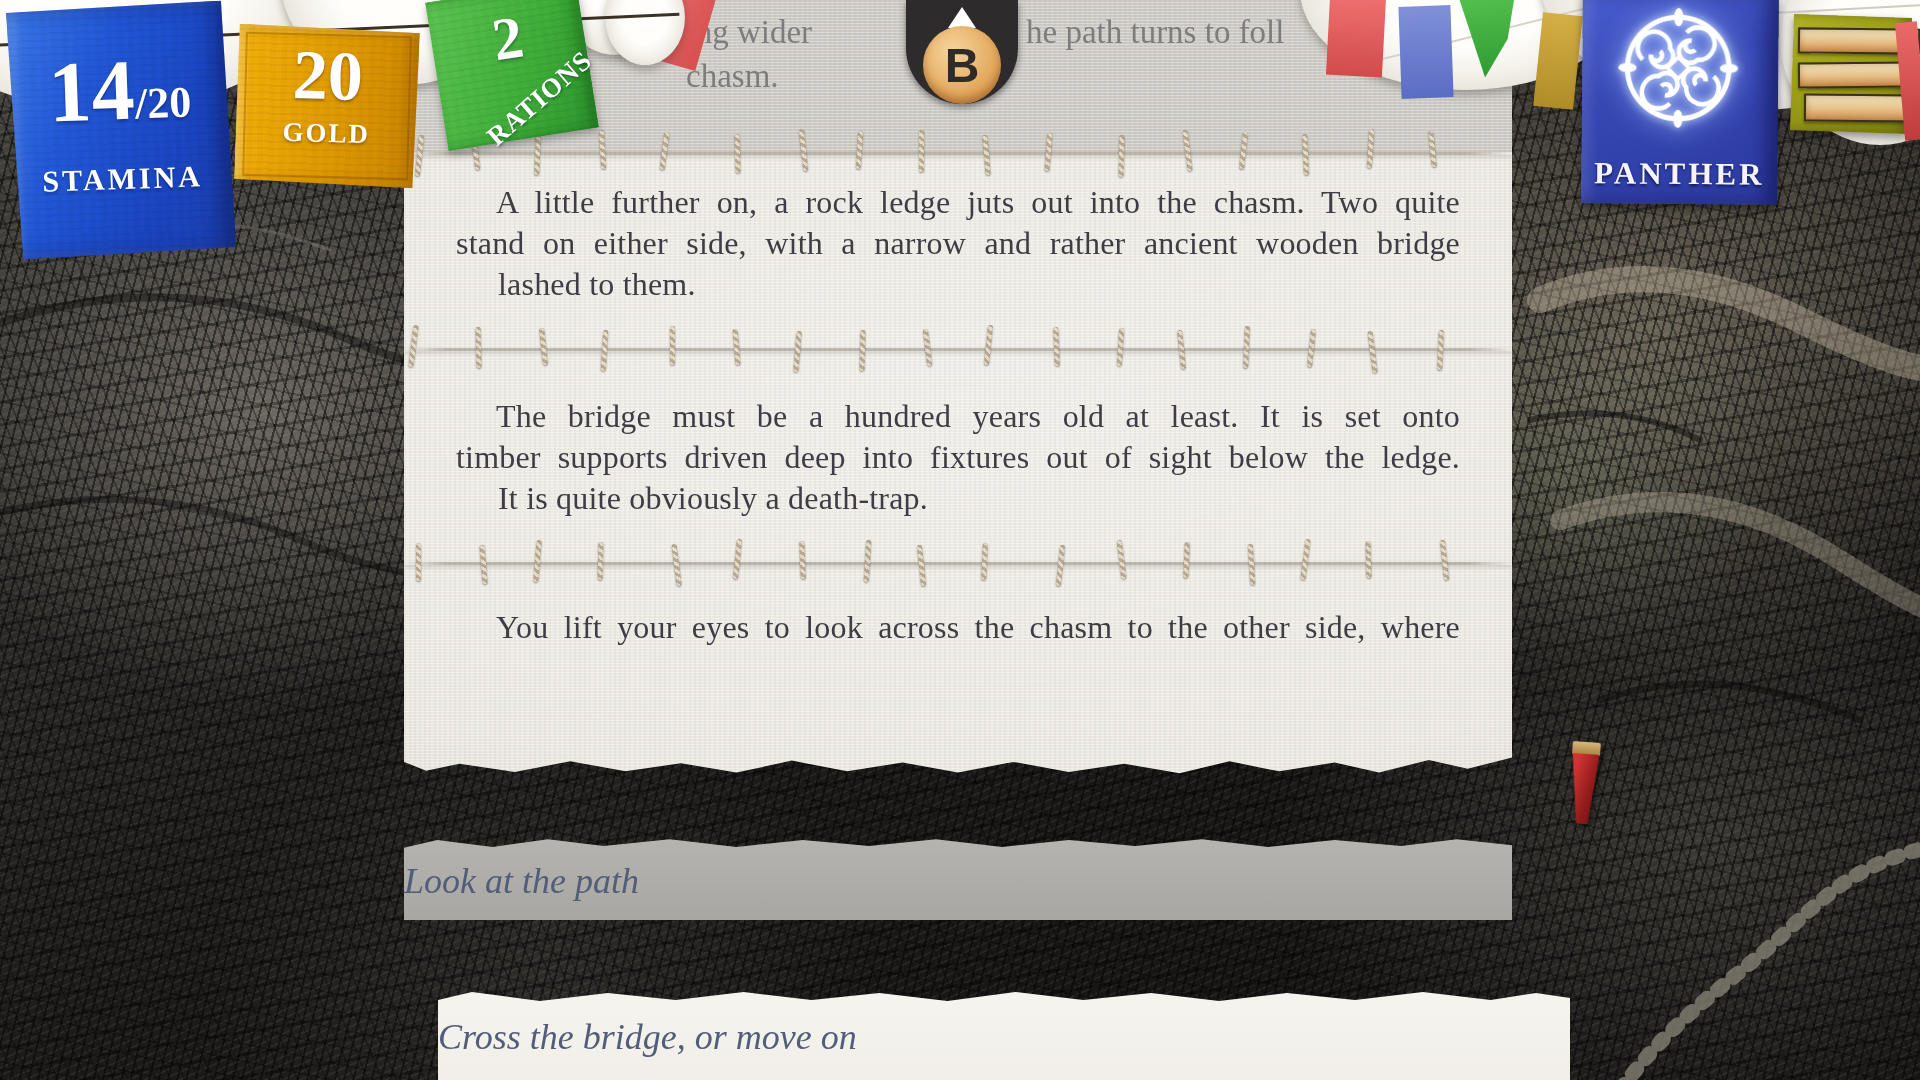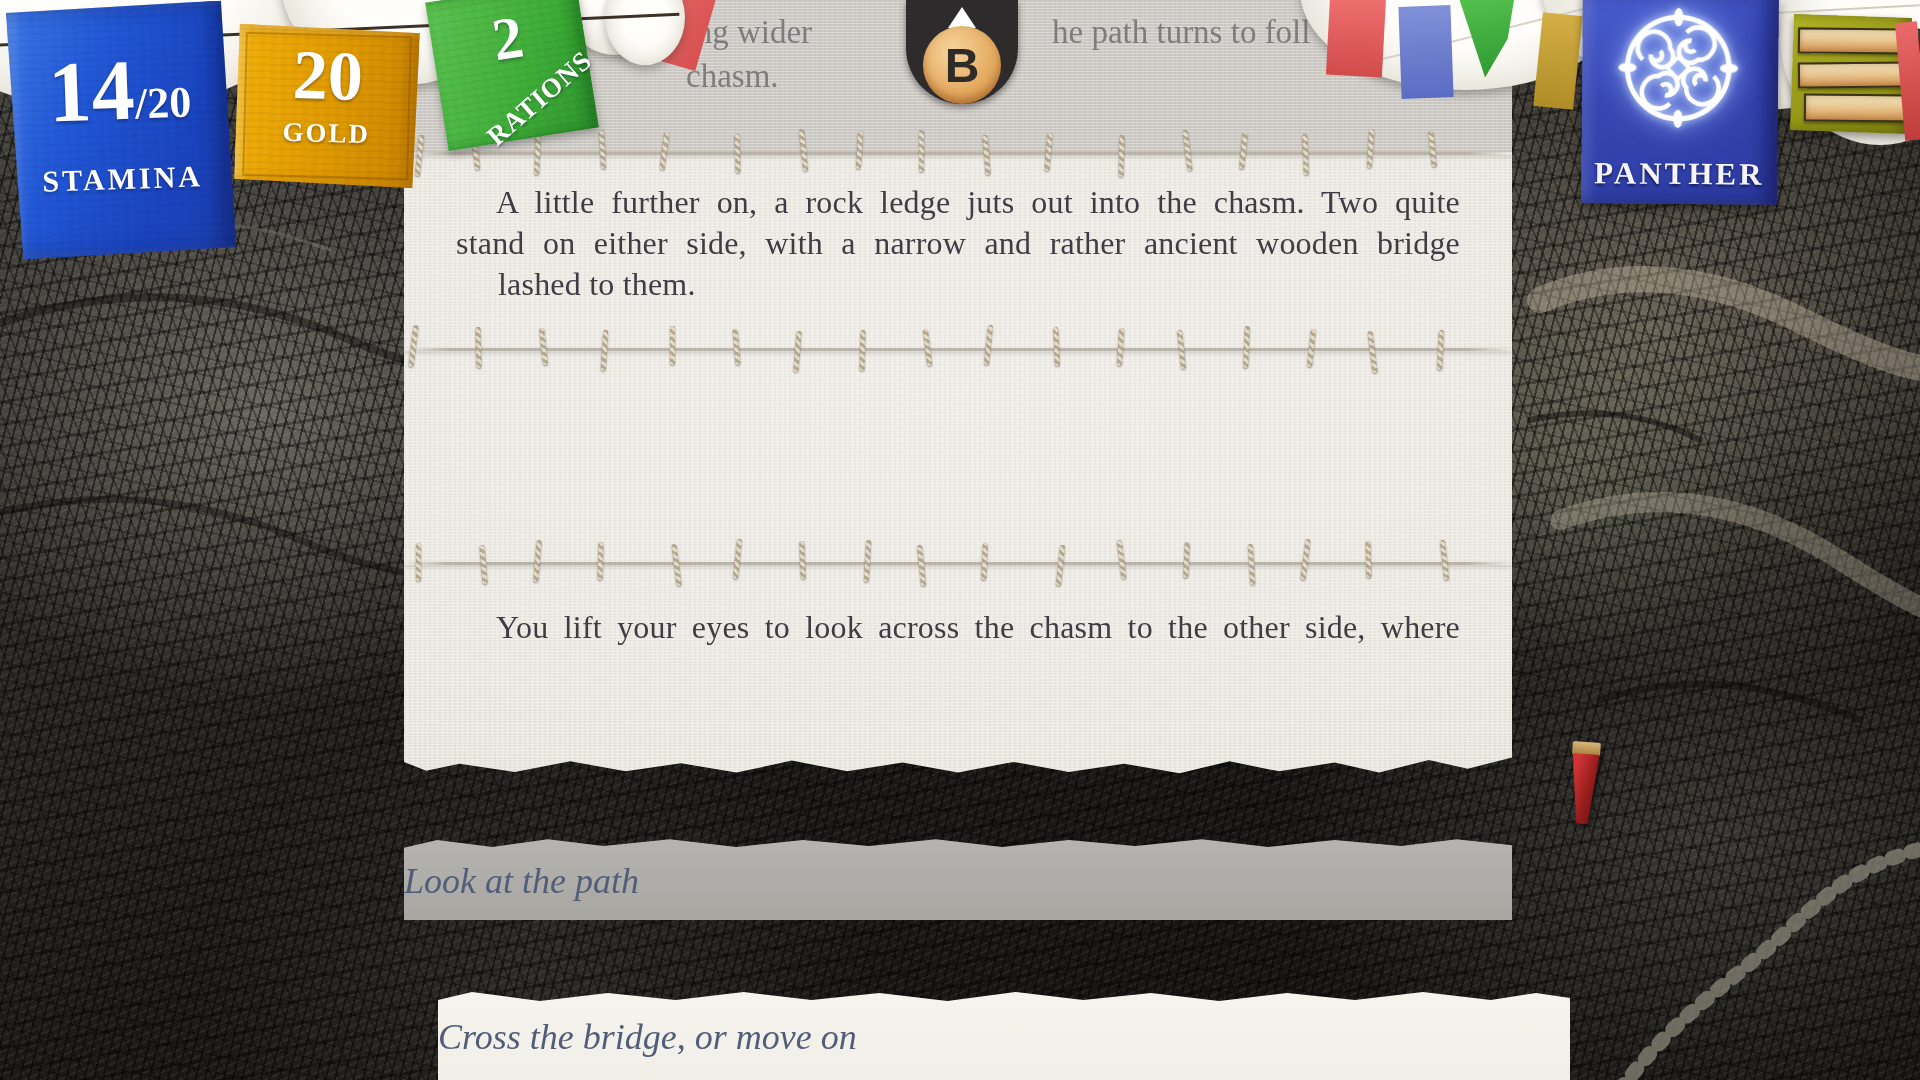--- a/index.html
+++ b/index.html
@@ -35,21 +35,21 @@
   .c6{left:1540px;top:-150px;width:430px;height:260px;}
   .c7{left:1780px;top:-70px;width:200px;height:215px;}
 
   
   .prev-paper{position:absolute;left:404px;top:0;width:1108px;height:156px;z-index:1;
     background-color:#cdcac5;background-image:
     repeating-linear-gradient(0deg, rgba(255,255,255,.30) 0 1px, transparent 1px 3px),
     repeating-linear-gradient(90deg, rgba(120,115,100,.06) 0 2px, transparent 2px 5px);}
   .fragment{position:absolute;color:#7e7c7d;font-size:33px;white-space:nowrap;}
   .f0{left:122px;top:14px;} .f1{left:266px;top:14px;}
-  .f2{left:640px;top:14px;padding-left:8px;} .f3{left:282px;top:58px;}
+  .f2{left:614px;top:14px;padding-left:8px;} .f3{left:282px;top:58px;}
 
   
   .main-paper{position:absolute;left:404px;top:152px;width:1108px;height:632px;z-index:2;
     background-color:#ebe8e1;background-image:
     repeating-linear-gradient(0deg, rgba(255,255,255,.35) 0 1px, transparent 1px 3px),
     repeating-linear-gradient(90deg, rgba(120,115,100,.06) 0 2px, transparent 2px 5px),
     radial-gradient(140% 100% at 50% 40%, rgba(255,255,255,.25), transparent 60%, rgba(90,85,75,.12) 100%);
     filter:drop-shadow(0 8px 12px rgba(0,0,0,.5));
     clip-path:polygon(0% 0%,100% 0%,100% 95.8%,96% 97.6%,92.5% 96.2%,88% 98.2%,84% 96.6%,79% 98%,74.5% 96.4%,70% 98.3%,65% 96.8%,60% 98.1%,55% 96.5%,50% 98.2%,45% 96.6%,40% 98%,35% 96.3%,30% 98.2%,25% 96.7%,20% 98%,15% 96.4%,10% 98.1%,5% 96.8%,2% 97.9%,0% 96.5%);}
   .para{position:absolute;left:52px;width:1004px;color:#3e3c44;font-size:32px;line-height:41px;letter-spacing:.2px;}
@@ -190,20 +190,25 @@
     <span class="fragment f2">he path turns to foll</span>
     <span class="fragment f3">chasm.</span>
   </div>
 
   <div class="main-paper">
     <div class="para p0">
       <div class="line indent">A little further on, a rock ledge juts out into the chasm. Two quite</div>
       <div class="line">stand on either side, with a narrow and rather ancient wooden bridge</div>
       <div class="line last">lashed to them.</div>
     </div>
+    <div class="para p1">
+      <div class="line indent">The bridge must be a hundred years old at least. It is set onto</div>
+      <div class="line">timber supports driven deep into fixtures out of sight below the ledge.</div>
+      <div class="line last">It is quite obviously a death-trap.</div>
+    </div>
     <div class="para p2">
       <div class="line indent">You lift your eyes to look across the chasm to the other side, where</div>
     </div>
   </div>
 
   <div class="seam s1">
       <span class="stitch" style="left: 13px; top: 4.5px; height: 41px; transform: rotate(6deg);"></span>
       <span class="stitch" style="left: 69px; top: 3px; height: 37px; transform: rotate(-7.2deg);"></span>
       <span class="stitch" style="left: 131px; top: 5px; height: 40px; transform: rotate(2.4deg);"></span>
       <span class="stitch" style="left: 196px; top: -0.5px; height: 39px; transform: rotate(-3.6deg);"></span>

